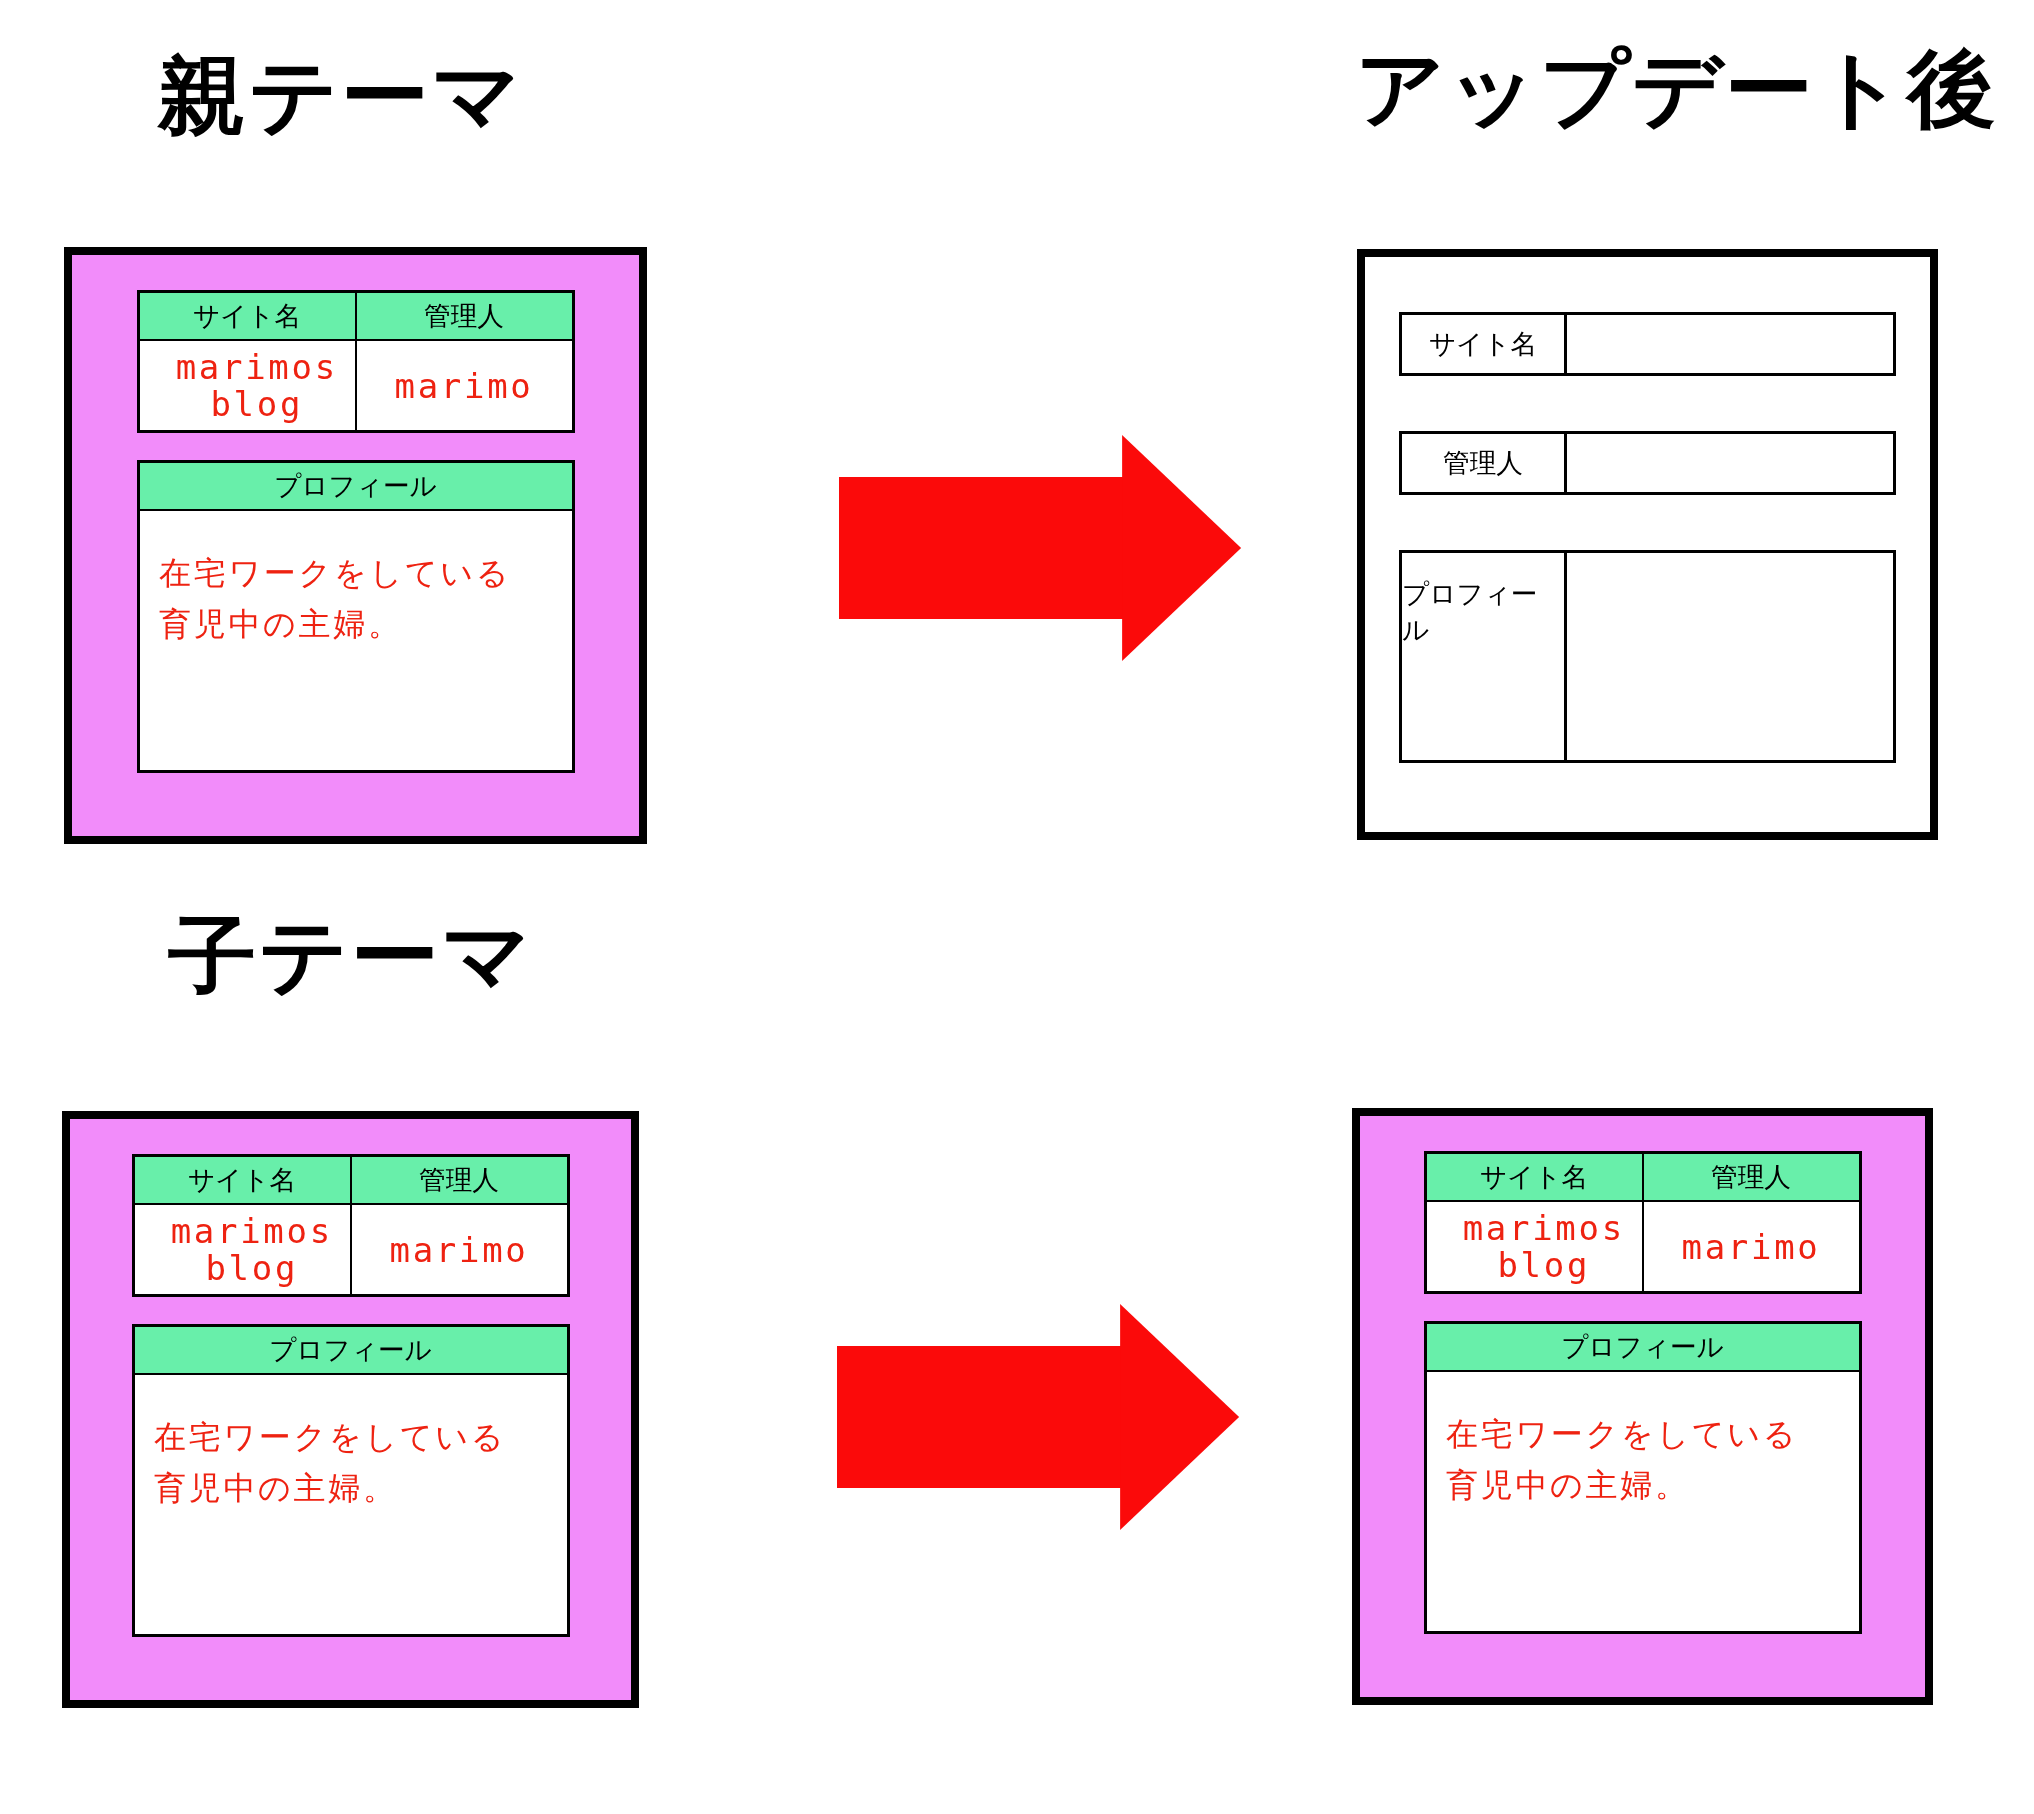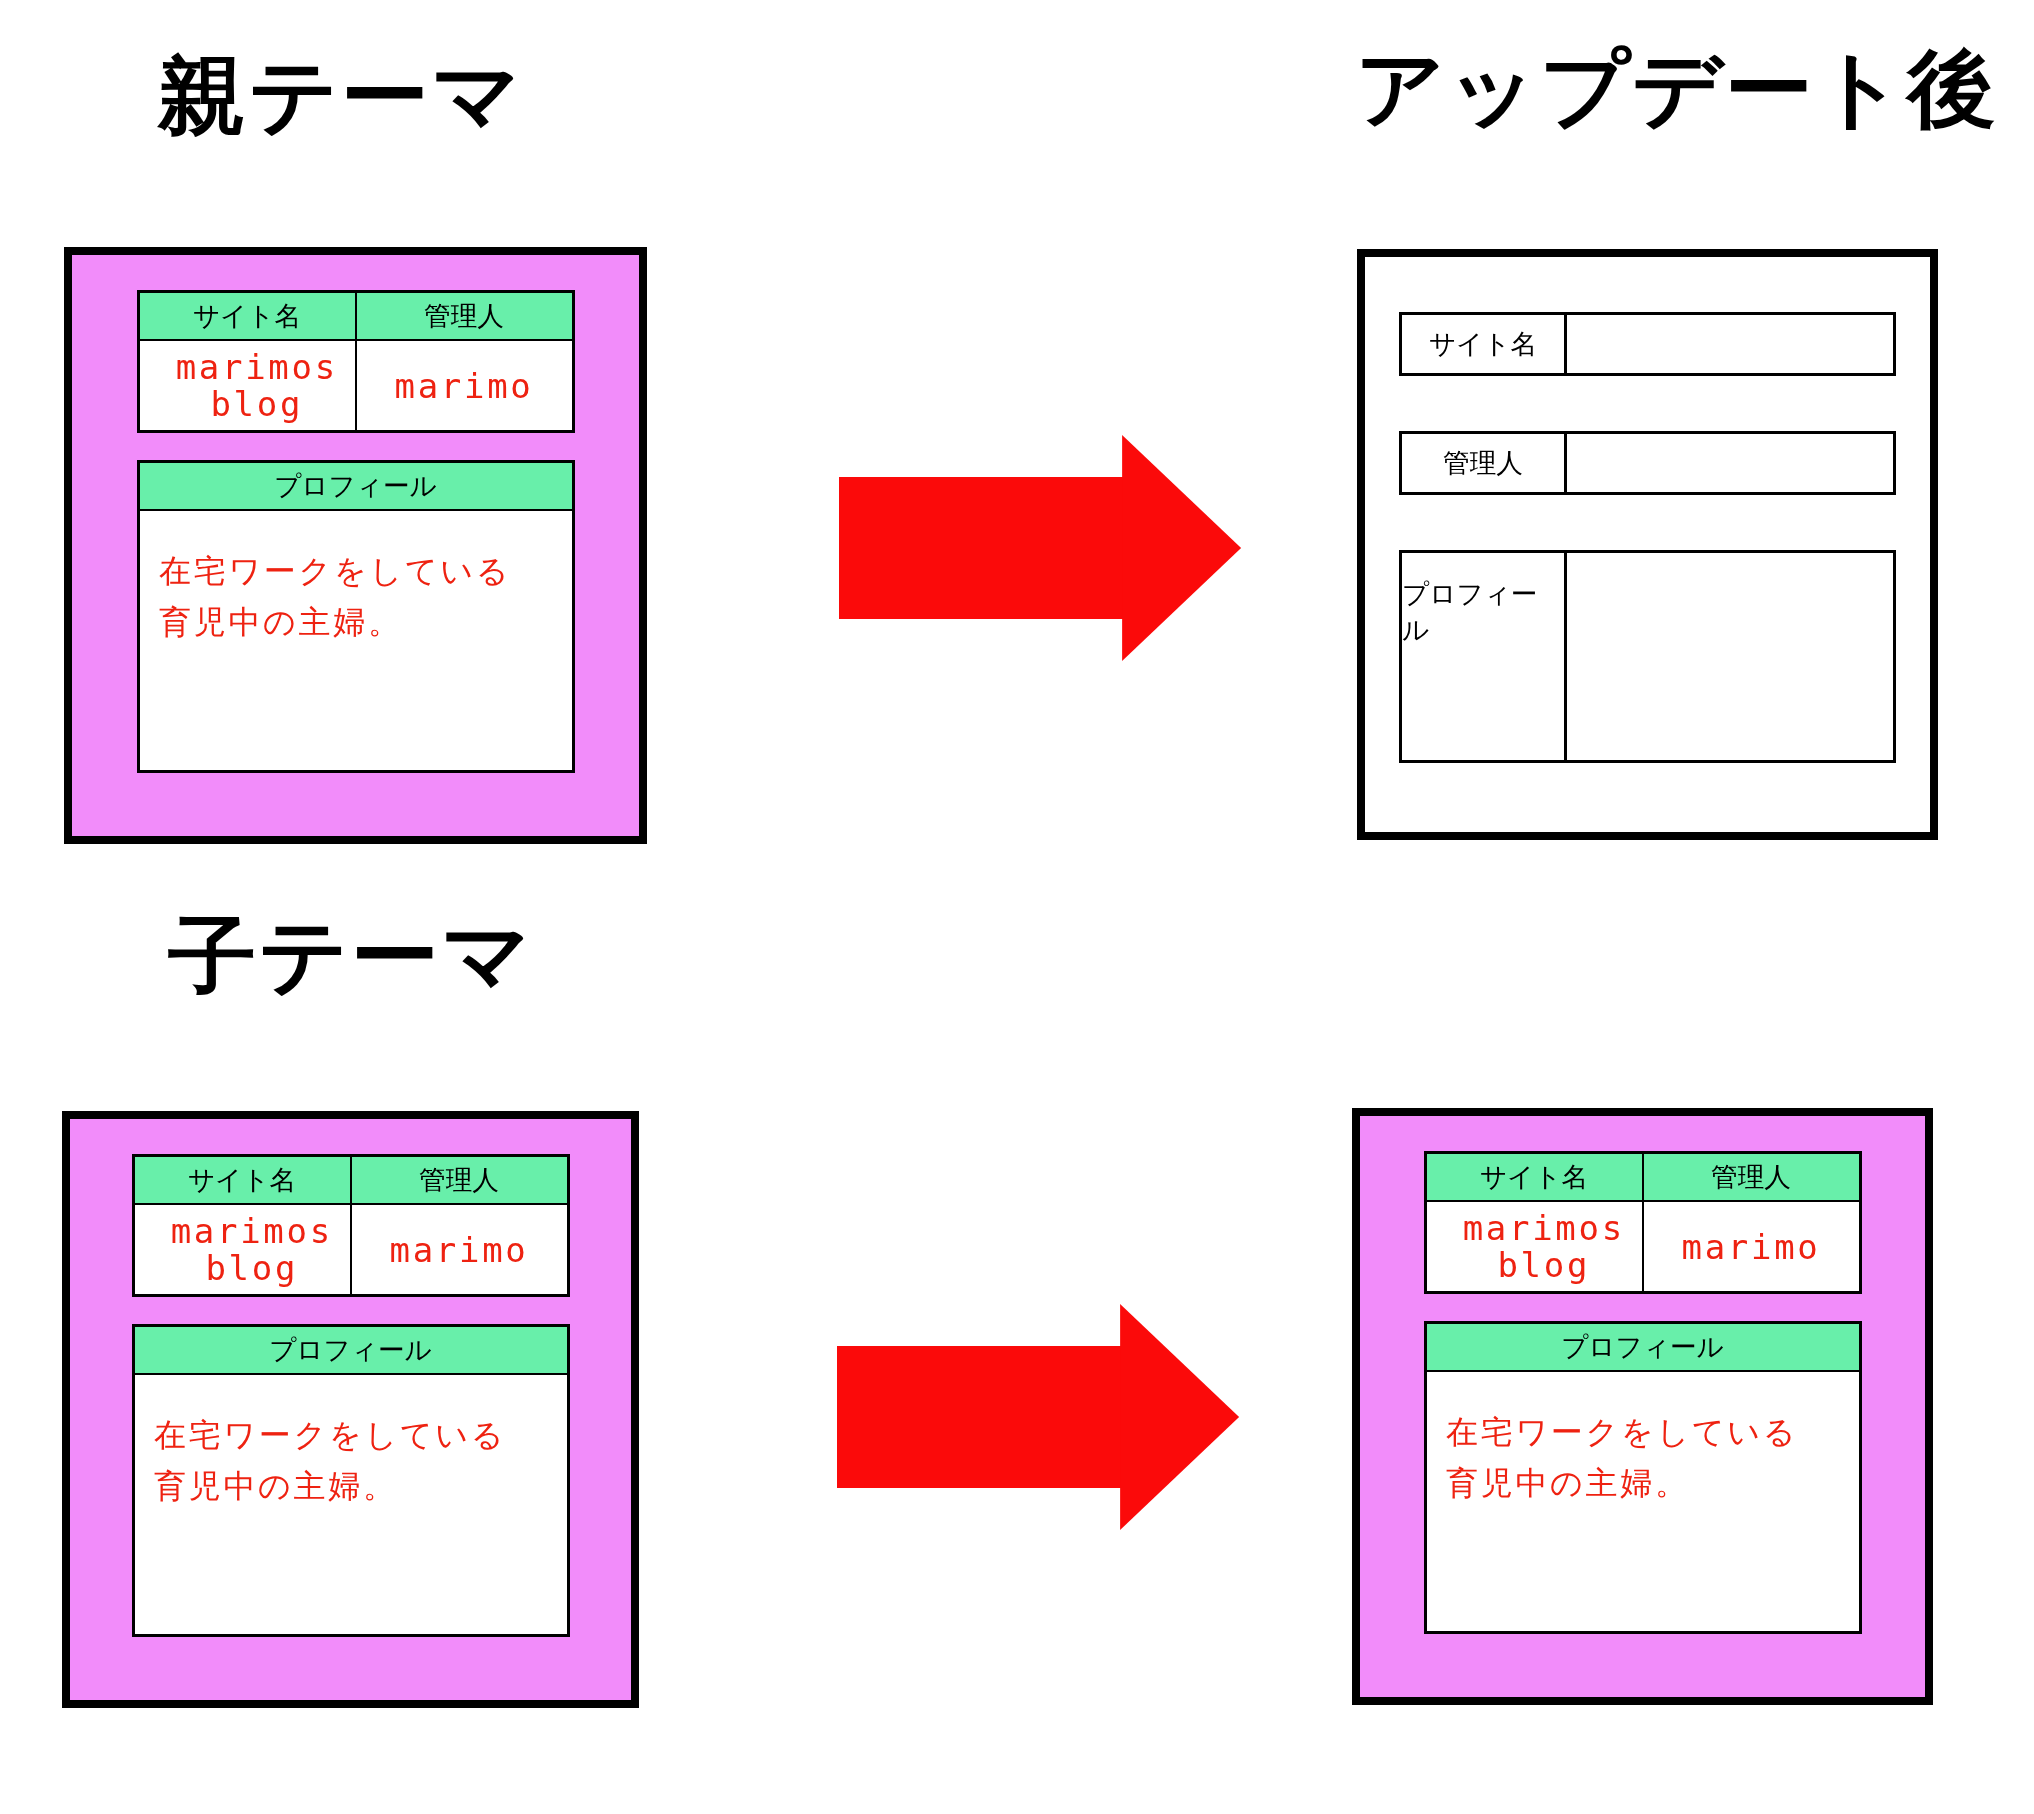--- a/index.html
+++ b/index.html
@@ -92,21 +92,21 @@
   .profile-tbl { margin-top: 26.6px; }
   .profile-body {
     height: 222px;
     text-align: left !important;
     vertical-align: top !important;
     padding: 37px 0 0 19.5px !important;
     color: #ee2211;
     font-size: 32px;
     line-height: 1.6;
     letter-spacing: 2.7px;
-    font-family: Liberation Mono, monospace;
+    font-family: Liberation Serif, serif;
   }
   .profile-line { display: block; white-space: nowrap; }
 
   .tbl-main-parent { height: 138px; }
 
   
   .field-rows {
     position: absolute;
     left: 34px;
     top: 55px;

